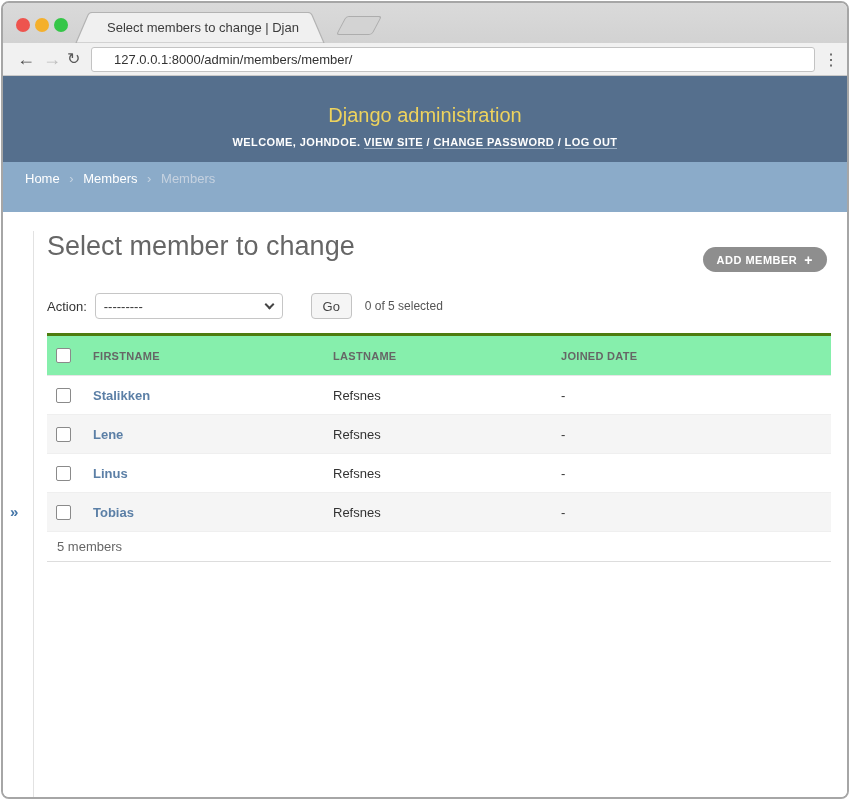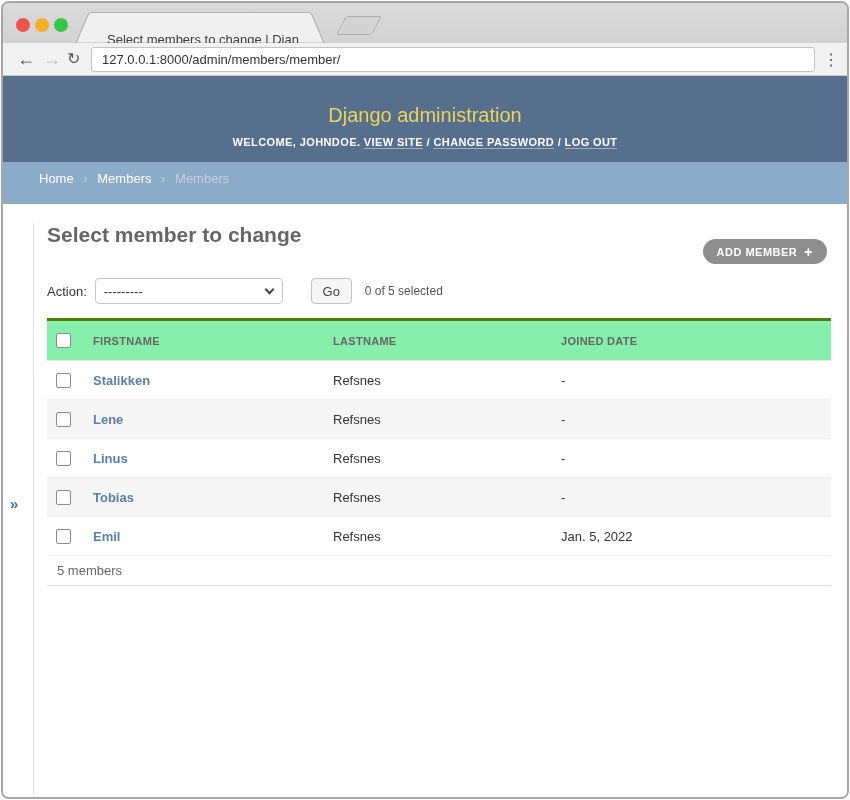--- a/index.html
+++ b/index.html
@@ -14,63 +14,63 @@
 
   
   .titlebar { position:relative; height:40px; background:linear-gradient(#dadada,#d2d2d2); }
   .traffic { position:absolute; top:15px; width:14px; height:14px; border-radius:50%; }
   .t-red { left:13px; background:#ee544e; }
   .t-yellow { left:32px; background:#f4b02c; }
   .t-green { left:51px; background:#35c648; }
   .tab { position:absolute; left:72px; top:9px; width:252px; height:31px; }
   .tab svg { position:absolute; left:0; top:0; }
   .tab-title {
-    position:absolute; left:32px; top:20px; width:200px; font-size:13px; color:#3c3c3c;
+    position:absolute; left:32px; top:8px; width:200px; font-size:13px; color:#3c3c3c;
     white-space:nowrap; overflow:hidden;
   }
   .newtab {
     position:absolute; left:338px; top:13px; width:36px; height:19px;
     background:#d3d3d3; border:1px solid #adadad; border-radius:3px;
     transform:skewX(-28deg);
   }
 
   
   .toolbar {
     position:relative; height:33px; background:#f1f1f1; border-bottom:1px solid #c9c9c9;
   }
   .nav-ic { position:absolute; top:3px; font-size:18px; line-height:26px; cursor:default; }
   .ic-back { left:14px; color:#4f4f4f; }
   .ic-fwd  { left:40px; color:#bdbdbd; }
   .ic-reload { left:64px; color:#585858; font-size:16px; }
   .urlbar {
     position:absolute; left:88px; top:4px; width:724px; height:25px;
     background:#fff; border:1px solid #c3c3c3; border-radius:3px;
-    font-size:13px; color:#333; padding:0 10px; line-height:23px;
+    font-size:13px; color:#333; padding:0 22px; line-height:23px;
     white-space:nowrap; overflow:hidden;
   }
   .ic-kebab { position:absolute; right:8px; top:4px; font-size:16px; color:#555; letter-spacing:0; line-height:25px; }
   .admin-header { background:#556f8d; text-align:center; padding:28px 0 14px; }
   .admin-title { color:#eed35d; font-size:20px; font-weight:400; }
   .welcome { margin-top:9px; font-size:11px; font-weight:700; color:#ffffff; letter-spacing:.4px; }
   .welcome a { color:#fff; text-decoration:none; border-bottom:1px solid #9db0c4; cursor:pointer; }
   .welcome .sep { border:none; }
 
   
-  .breadcrumb { background:#8babc9; height:42px; line-height:34px; padding-left:36px; font-size:13px; }
+  .breadcrumb { background:#8babc9; height:50px; line-height:34px; padding-left:22px; font-size:13px; }
   .breadcrumb a { color:#ffffff; text-decoration:none; cursor:pointer; }
   .breadcrumb .crumb-sep { color:#c6d4e2; margin:0 6px; }
   .breadcrumb .current { color:#c6d2e0; }
 
   
   .content { position:relative; background:#fff; height:606px; }
   .side-divider { position:absolute; left:30px; top:0; width:1px; height:573px; background:#e2e2e2; }
   .side-toggle {
     position:absolute; left:7px; top:272px; color:#4576a8; font-size:15px; font-weight:700; cursor:pointer;
   }
-  .page-title { margin:19px 0 0 44px; font-size:21px; font-weight:700; color:#666; }
+  .page-title { margin:19px 0 0 44px; font-size:27px; font-weight:400; color:#666; }
   .add-btn {
     position:absolute; right:20px; top:16px; height:25px; padding:0 14px;
     background:#8e8e8e; color:#fff; border:none; border-radius:13px;
     font-size:11px; font-weight:700; letter-spacing:.5px; cursor:pointer;
     font-family:"Liberation Sans", sans-serif; display:flex; align-items:center; gap:7px;
   }
   .add-btn .plus { font-size:14px; font-weight:700; }
 
   .action-row { margin:31px 0 0 44px; display:flex; align-items:center; font-size:13px; color:#333; }
   .action-label { margin-right:8px; }
@@ -212,25 +212,19 @@
     <td>-</td>
   </tr>
 
   <tr>
     <td class="cb"><input type="checkbox" style=""></td>
     <td><a class="fn">Tobias</a></td>
     <td>Refsnes</td>
     <td>-</td>
   </tr>
 
-  <tr>
-    <td class="cb"><input type="checkbox" style=""></td>
-    <td><a class="fn">Emil</a></td>
-    <td>Refsnes</td>
-    <td>Jan. 5, 2022</td>
-  </tr>
 </tbody>
       </table>
       <div class="table-footer">5 members</div>
     </div>
 
   </div>
 </div>
 
 </body></html>

